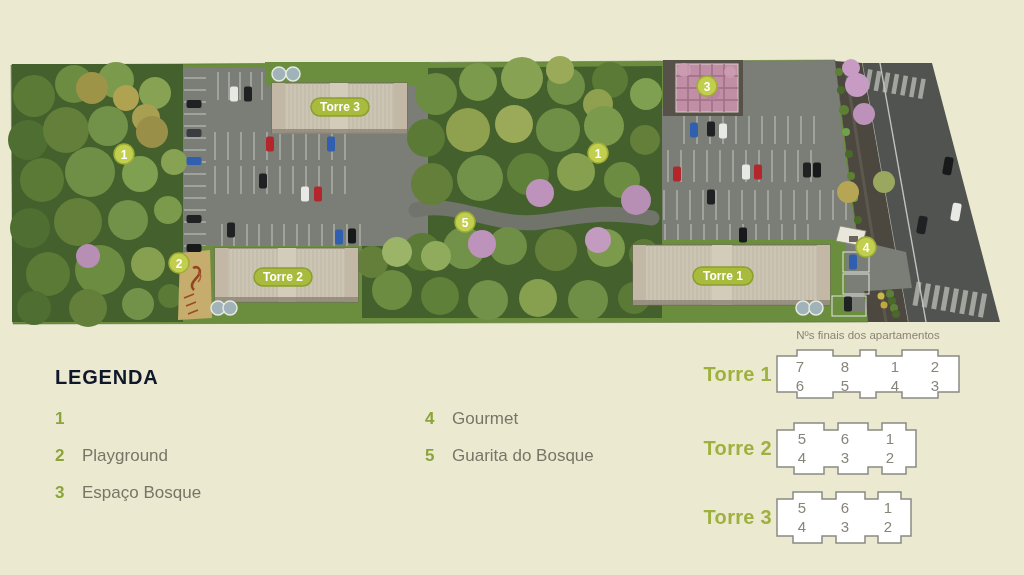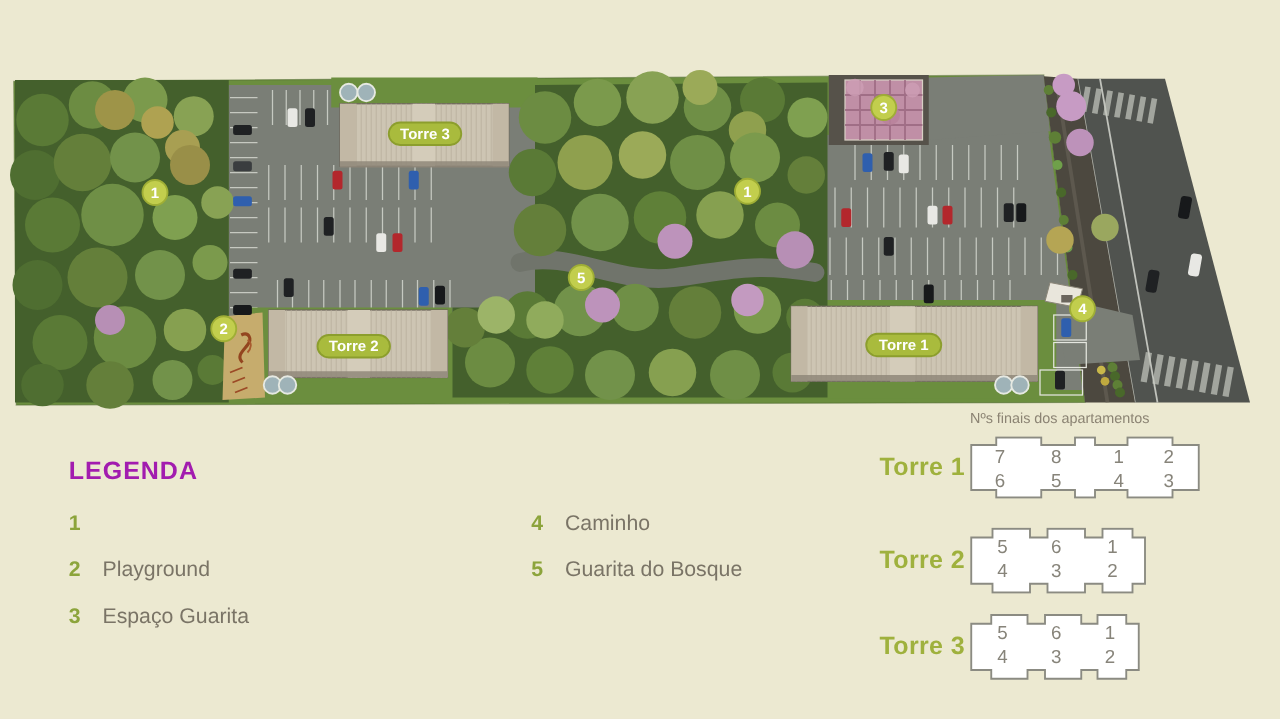--- a/index.html
+++ b/index.html
@@ -2,30 +2,30 @@
 <html><head>
 <meta charset="utf-8">
 <style>
   html,body{margin:0;padding:0;background:#ECE9D1;}
   .stage{position:relative;width:1024px;height:575px;background:#ECE9D1;overflow:hidden;
          font-family:"Liberation Sans", sans-serif;}
   svg text{font-family:"Liberation Sans", sans-serif;}
 
   
   .legend{position:absolute;left:55px;top:366px;}
-  .legend-title{font-size:20px;font-weight:bold;color:#a21caf;letter-spacing:.8px;margin:0 0 20px 0;}
+  .legend-title{font-size:20px;font-weight:bold;color:#0f172a;letter-spacing:.8px;margin:0 0 20px 0;}
   .legend-cols{display:flex;}
   .legend-col{display:flex;flex-direction:column;gap:17px;}
   .legend-col.c1{width:370px;}
   .legend-item{display:flex;align-items:baseline;font-size:17px;color:#7A7466;}
   .legend-item .num{color:#8CA43B;font-weight:bold;width:27px;flex:none;}
 
   
   .apartments{position:absolute;left:690px;top:327px;width:334px;height:240px;}
-  .apt-title{position:absolute;left:86px;top:2px;width:184px;
+  .apt-title{position:absolute;left:86px;top:2px;width:184px;text-align:center;
              font-size:11.5px;color:#8B8373;}
   .apt-row{position:absolute;display:flex;align-items:center;}
   .apt-row .tname{width:82px;text-align:right;padding-right:4px;font-size:20px;
                   font-weight:bold;color:#9FB13D;letter-spacing:.3px;}
   .plan{position:relative;}
   .plan svg{display:block;}
   .pn{position:absolute;transform:translate(-50%,-50%);font-size:15px;color:#87847A;}
   .row-t1{left:0;top:22px;}
   .row-t2{left:0;top:95px;}
   .row-t3{left:0;top:164px;}
@@ -351,27 +351,27 @@
       <div class="legend-col c1">
         <div class="legend-item">
           <span class="num">1</span>
         </div>
         <div class="legend-item">
           <span class="num">2</span>
           <span>Playground</span>
         </div>
         <div class="legend-item">
           <span class="num">3</span>
-          <span>Espaço Guarita</span>
+          <span>Espaço Bosque</span>
         </div>
       </div>
       <div class="legend-col">
         <div class="legend-item">
           <span class="num">4</span>
-          <span>Caminho</span>
+          <span>Gourmet</span>
         </div>
         <div class="legend-item">
           <span class="num">5</span>
           <span>Guarita do Bosque</span>
         </div>
       </div>
     </div>
   </section>
 
   

